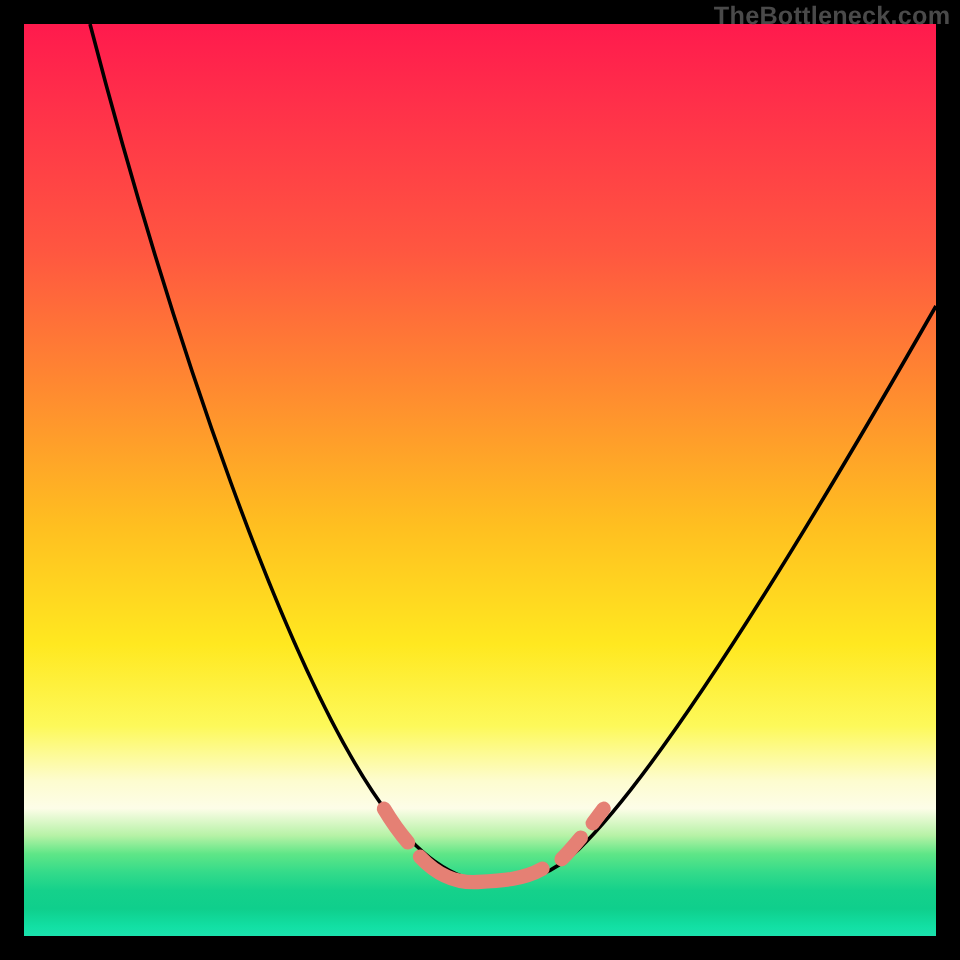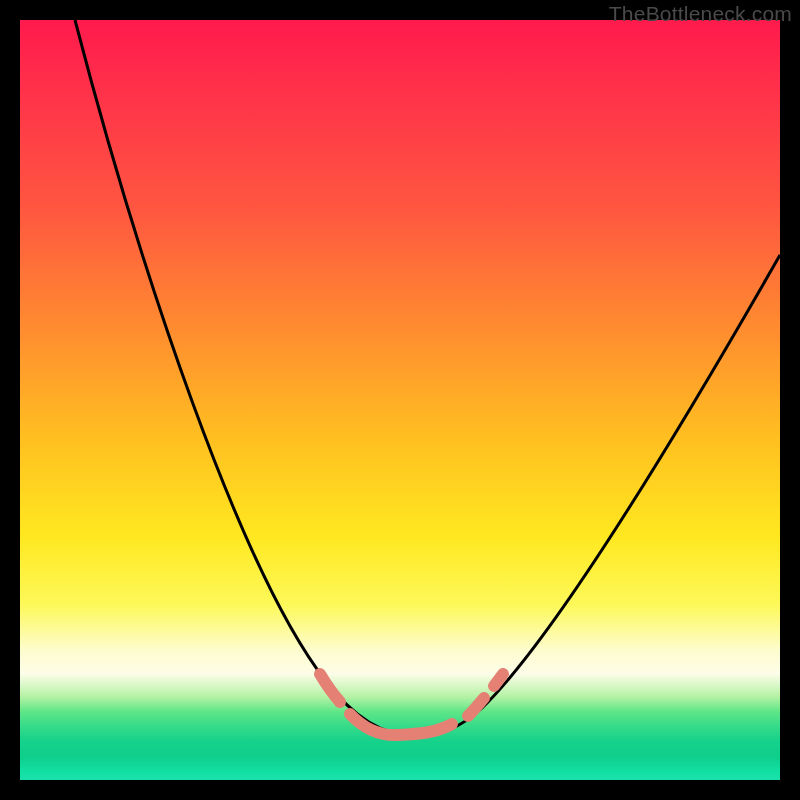--- a/index.html
+++ b/index.html
@@ -52,21 +52,21 @@
     width: 760px;
     height: 760px;
     pointer-events: none;
   }
   .watermark {
     position: absolute;
     top: 2px;
     right: 8px;
     color: #4a4a4a;
     font-size: 21px;
-    font-weight: 400;
+    font-weight: 700;
     letter-spacing: 0.2px;
     z-index: 5;
   }
 </style>
 </head>
 <body>
 
 <div class="watermark">TheBottleneck.com</div>
 
 <div class="frame">

